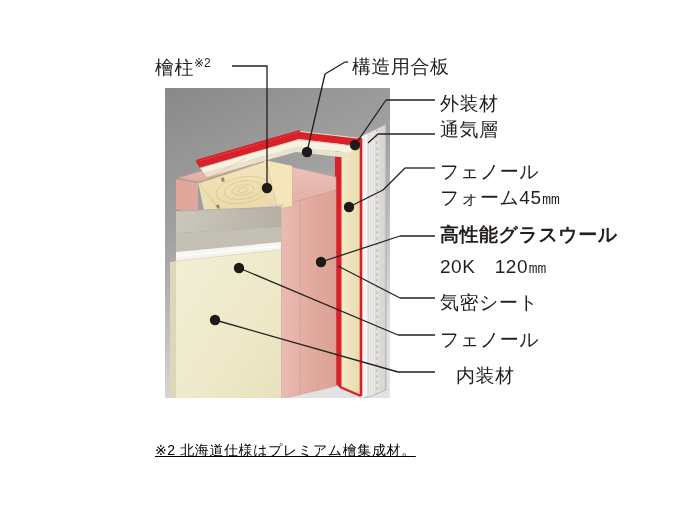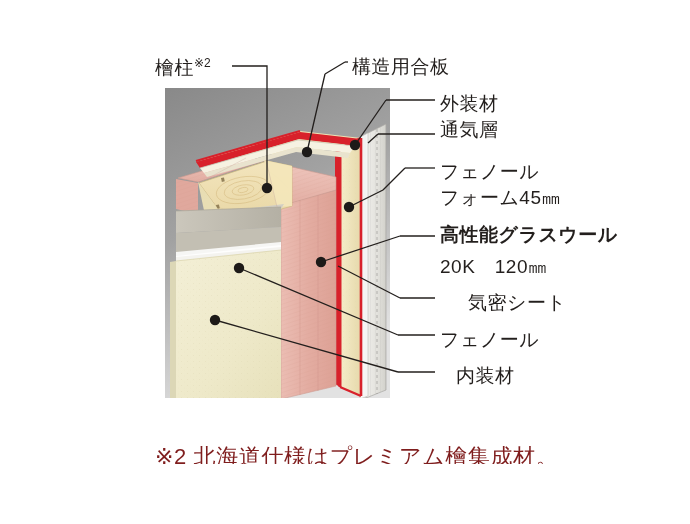--- a/index.html
+++ b/index.html
@@ -36,22 +36,22 @@
   }
   .sup {
     font-size: 12px;
     vertical-align: super;
     letter-spacing: 0;
   }
   .footnote {
     position: absolute;
     left: 155px;
     top: 442px;
-    color: #7f1d1d;
-    font-size: 22px;
+    color: #000000;
+    font-size: 14px;
     letter-spacing: 0.6px;
     white-space: nowrap;
     text-decoration: underline;
   }
 </style>
 </head>
 <body>
 
 <div id="page">
 
@@ -295,21 +295,21 @@
   <div class="lbl" style="left:440px; top:91px;">外装材</div>
 
   <div class="lbl" style="left:440px; top:117px;">通気層</div>
 
   <div class="lbl" style="left:440px; top:159px;">フェノール</div>
   <div class="lbl" style="left:440px; top:185px;">フォーム45㎜</div>
 
   <div class="lbl" style="left:440px; top:222px;font-weight:bold;">高性能グラスウール</div>
   <div class="lbl" style="left:440px; top:254px;">20K　120㎜</div>
 
-  <div class="lbl" style="left:440px; top:290px;margin-left:28px;">気密シート</div>
+  <div class="lbl" style="left:440px; top:290px;">気密シート</div>
 
   <div class="lbl" style="left:440px; top:327px;">フェノール</div>
 
   <div class="lbl" style="left:440px; top:363px;margin-left:16px;">内装材</div>
 
   <div class="footnote">※2 北海道仕様はプレミアム檜集成材。</div>
 
 </div>
 
 </body></html>

